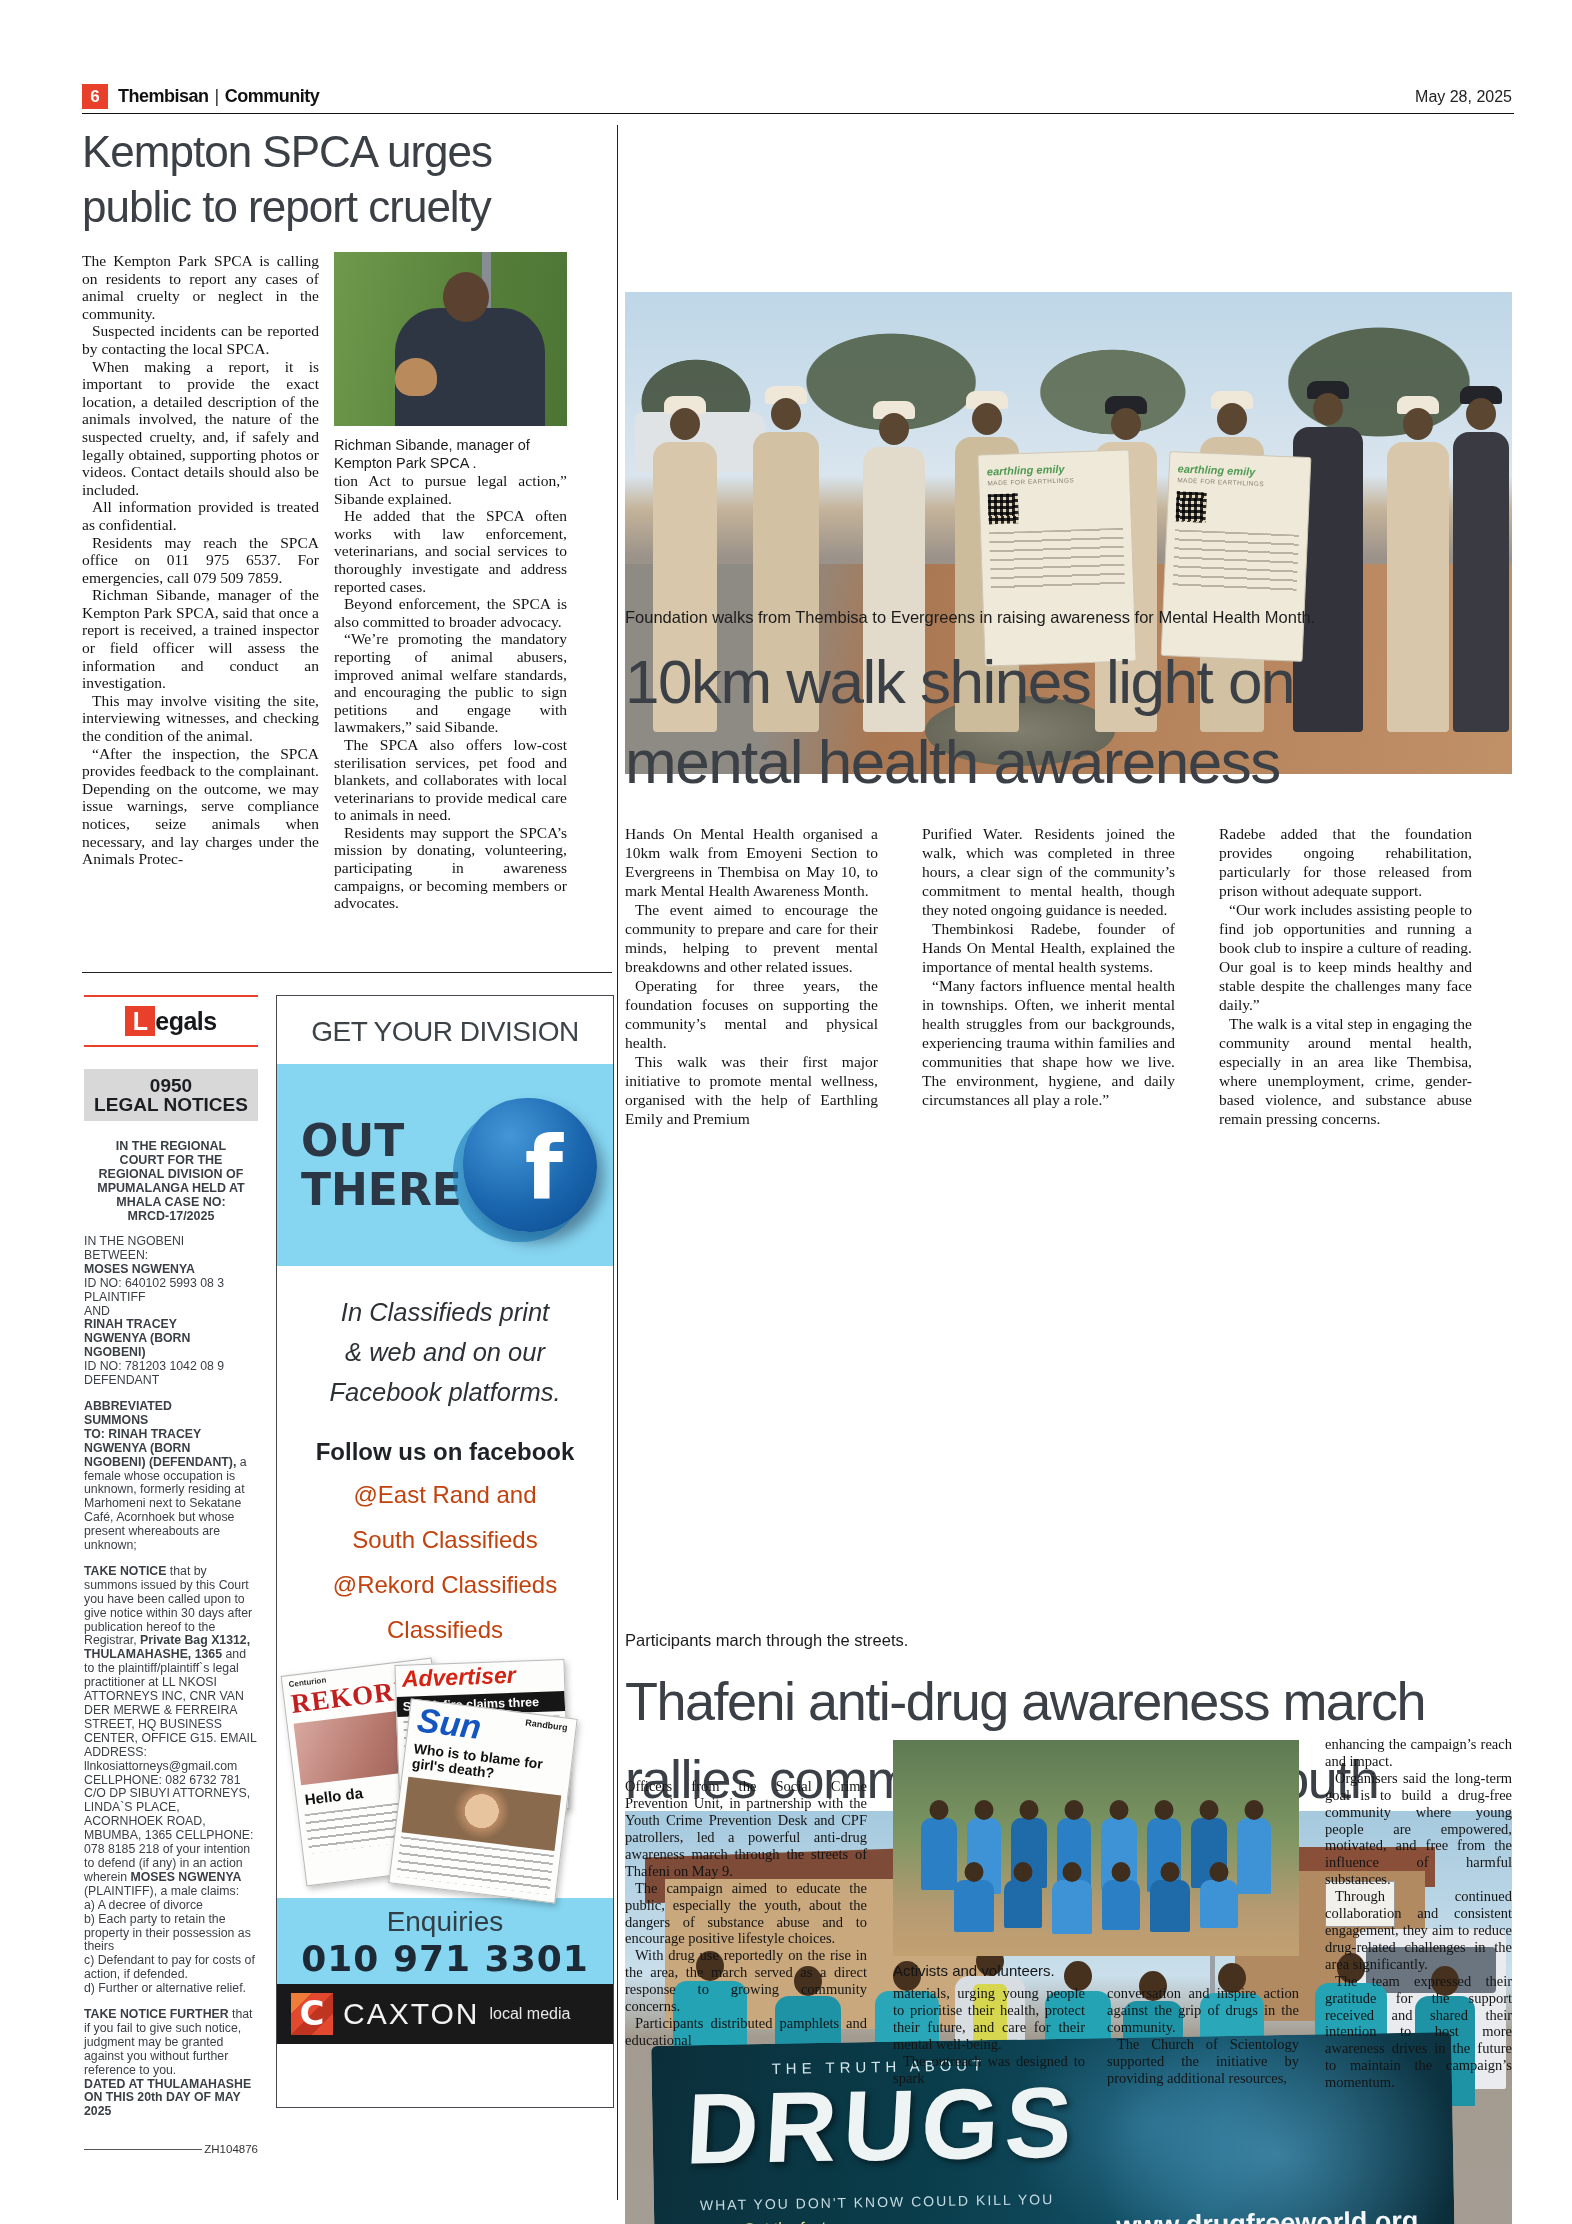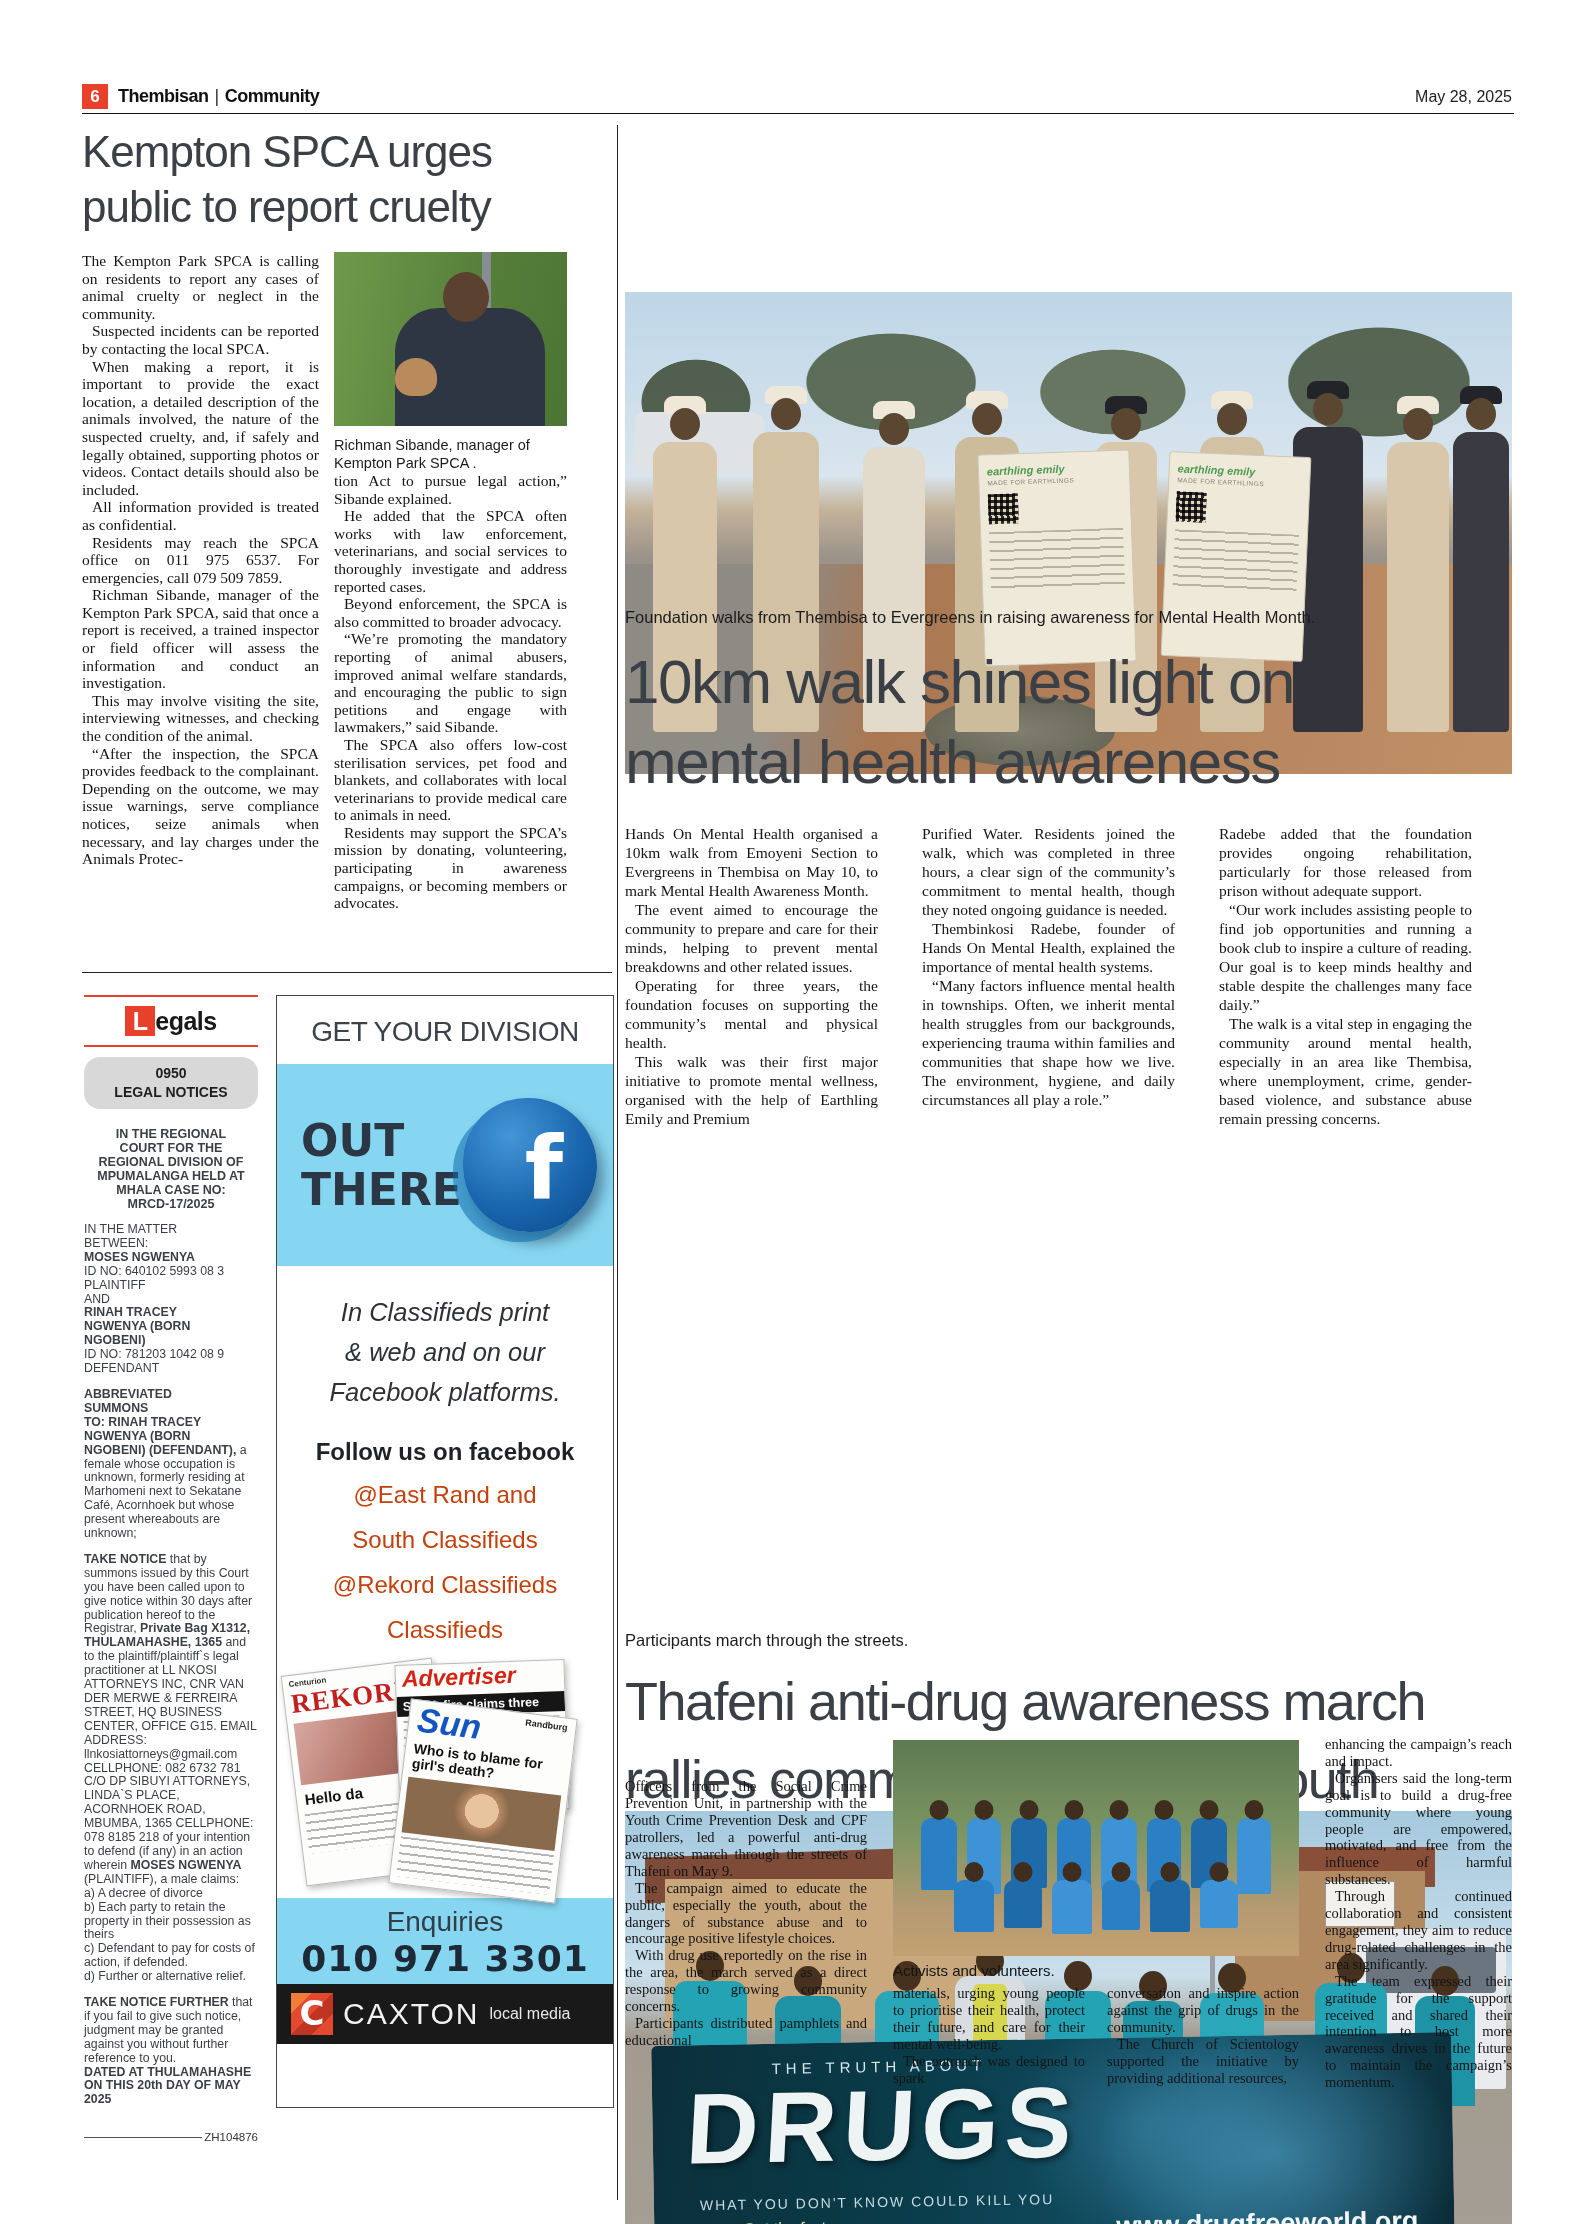--- a/index.html
+++ b/index.html
@@ -132,22 +132,22 @@
   .rich-man { position:absolute; right:22px; bottom:0; width:150px; height:118px; background:#2e3644; border-radius:44px 44px 0 0; }
   .rich-head { position:absolute; right:78px; bottom:104px; width:46px; height:50px; border-radius:50%; background:#5a4130; }
   .rich-puppy { position:absolute; right:130px; bottom:30px; width:42px; height:38px; border-radius:50% 50% 40% 40%; background:#b98a5c; }
 
   
   .legals { left:84px; top:995px; width:174px; font-family:"Liberation Sans",sans-serif; color:#3a3f46; }
   .leg-logo { border-top:2.5px solid #e8402a; border-bottom:2.5px solid #e8402a; padding:9px 0; text-align:center; }
   .leg-logo .lbox { display:inline-block; width:30px; height:30px; background:#e8402a; color:#fff;
       font-weight:bold; font-size:25px; line-height:30px; vertical-align:middle; }
   .leg-logo .rest { display:inline-block; font-weight:bold; font-size:25px; color:#16181b; vertical-align:middle; letter-spacing:-0.5px; }
-  .leg-cat { margin-top:10px; background:#d8d8d8; padding:7px 2px; text-align:center;
-      font-weight:bold; font-size:14px; color:#1c1e22; line-height:19px;border-radius:16px; }
+  .leg-cat { margin-top:22px; background:#d8d8d8; padding:7px 2px; text-align:center;
+      font-weight:bold; font-size:19px; color:#1c1e22; line-height:19px; }
   .leg-court { margin-top:18px; text-align:center; font-weight:bold; font-size:12.5px; line-height:14px; white-space:pre-line; }
   .leg-body { margin-top:6px; font-size:12.3px; line-height:13.9px; }
   .leg-body p { white-space:pre-line; margin-top:12px; }
   .leg-body .b { font-weight:bold; }
   .zh { margin-top:24px; display:flex; align-items:center; font-size:11.5px; color:#333; }
   .zh .dash { flex:1; border-top:1.2px solid #555; margin-right:2px; }
 
   
   .ad { left:276px; top:995px; width:338px; height:1113px; border:1.6px solid #44484d; background:#fff;
      font-family:"Liberation Sans",sans-serif; }
@@ -248,21 +248,21 @@
     <div>0950</div>
     <div>LEGAL NOTICES</div>
   </div>
   <div class="leg-court">IN THE REGIONAL
 COURT FOR THE
 REGIONAL DIVISION OF
 MPUMALANGA HELD AT
 MHALA CASE NO:
 MRCD-17/2025</div>
   <div class="leg-body">
-      <p><span>IN THE MATTER
+      <p><span>IN THE NGOBENI
 BETWEEN:
 </span><span class="b">MOSES NGWENYA
 </span><span>ID NO: 640102 5993 08 3
 PLAINTIFF
 AND
 </span><span class="b">RINAH TRACEY
 NGWENYA (BORN
 NGOBENI)
 </span><span>ID NO: 781203 1042 08 9
 DEFENDANT</span></p>

